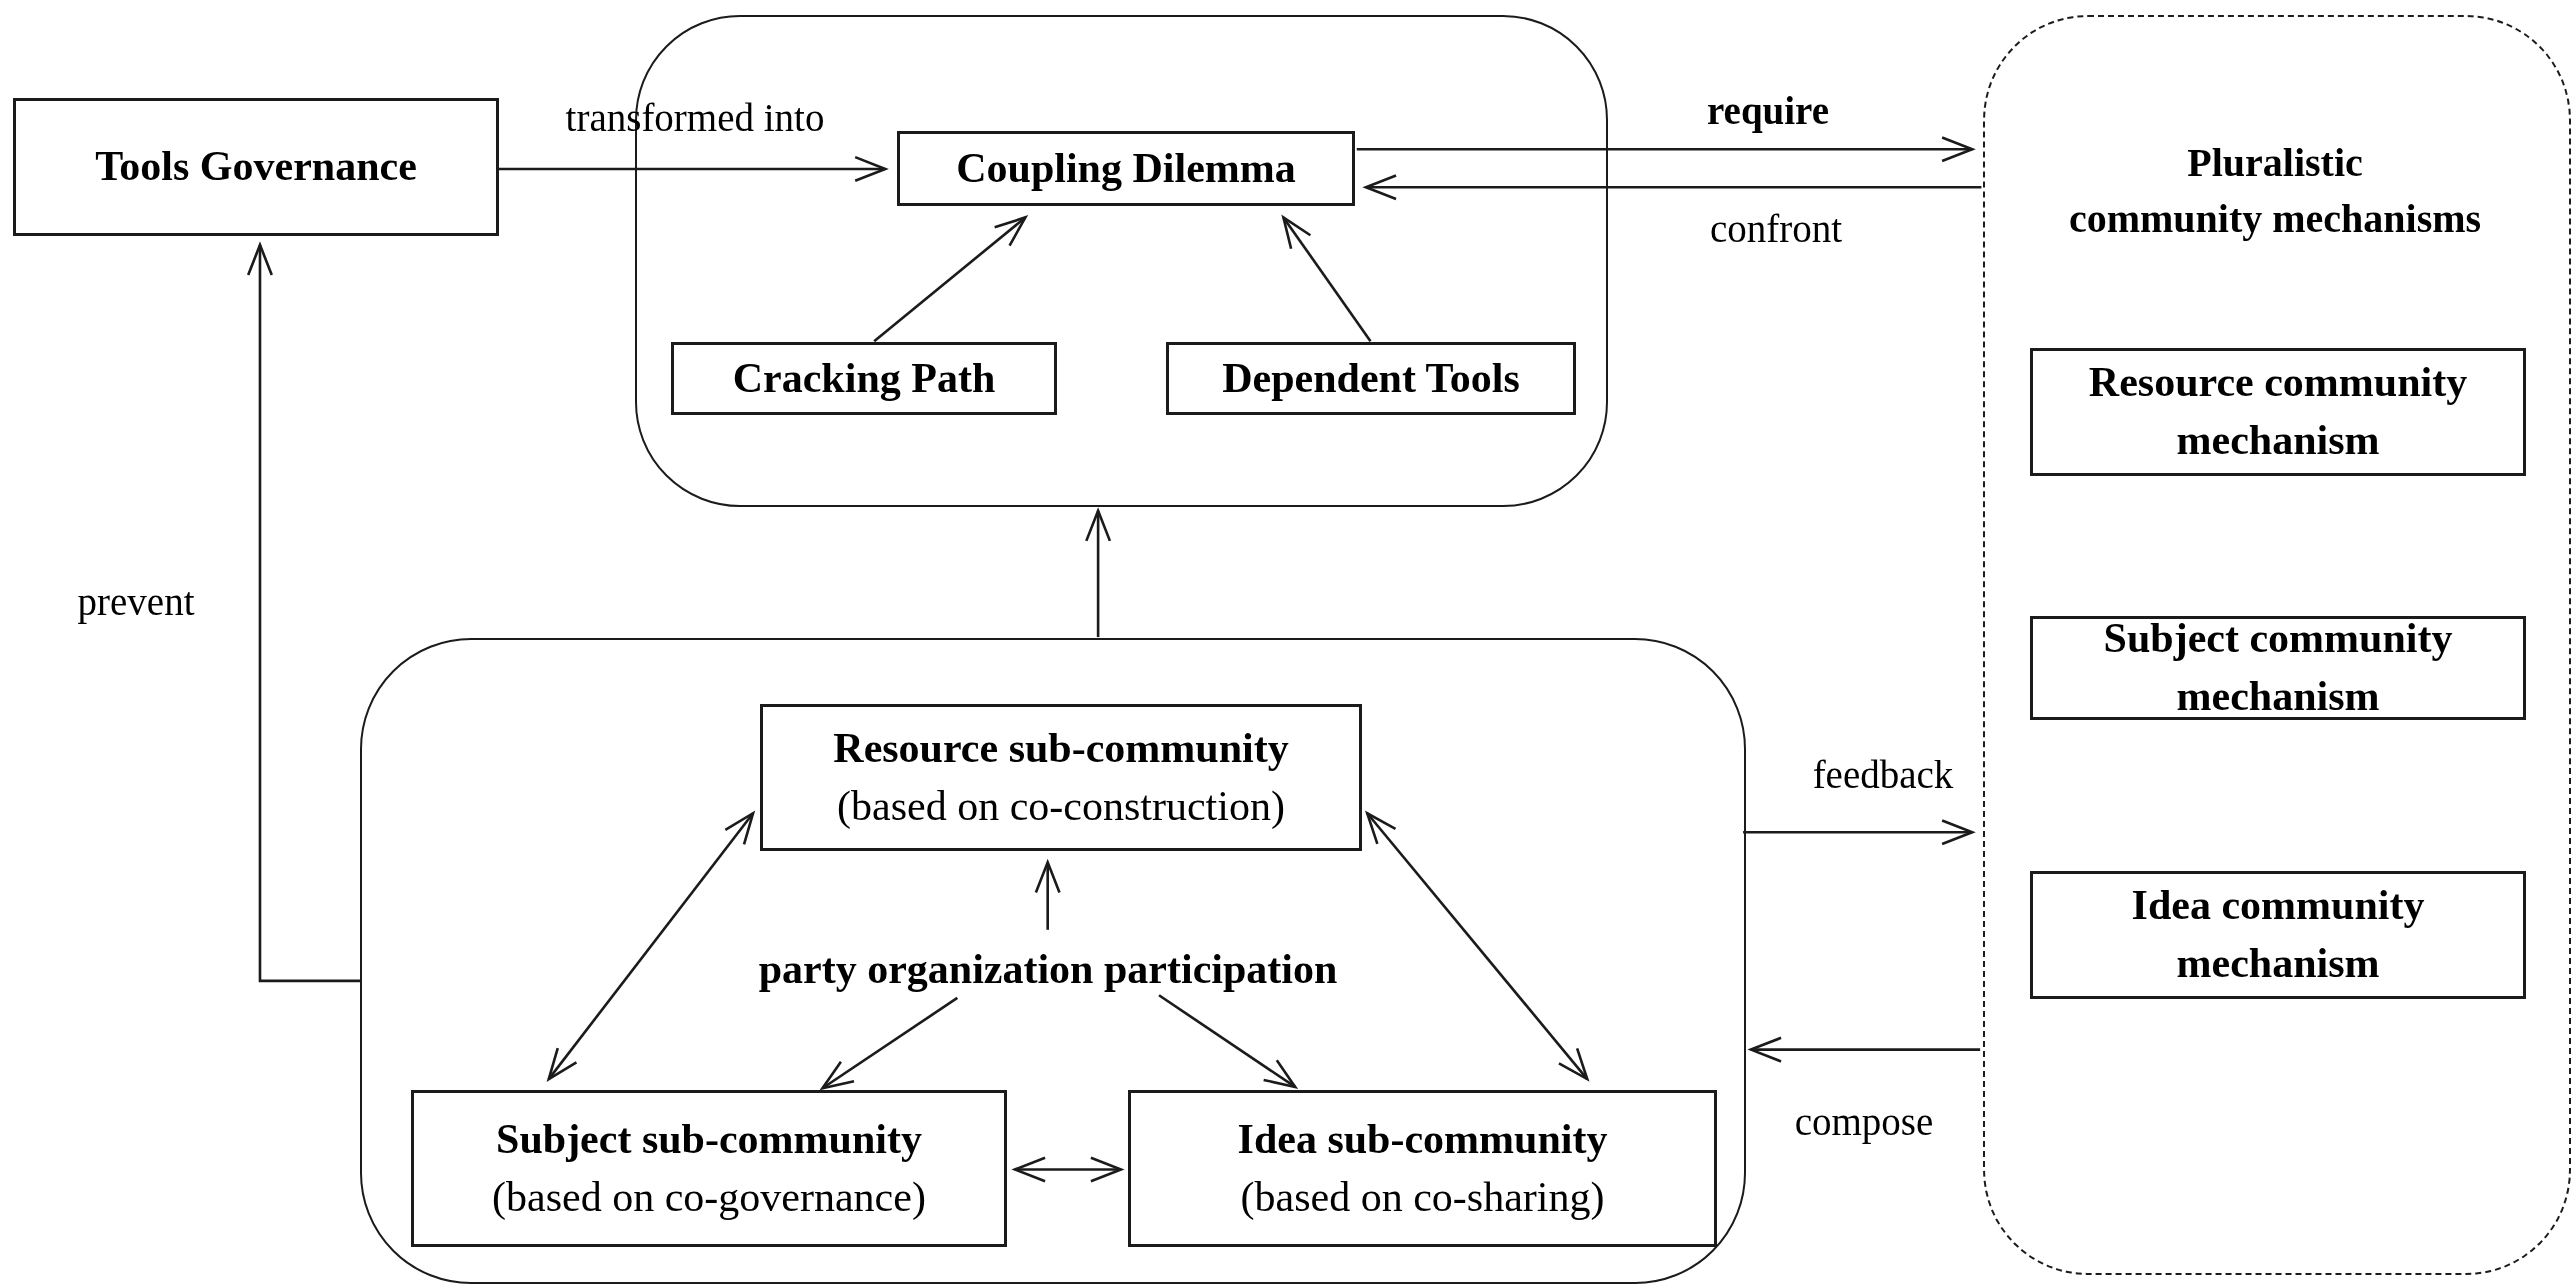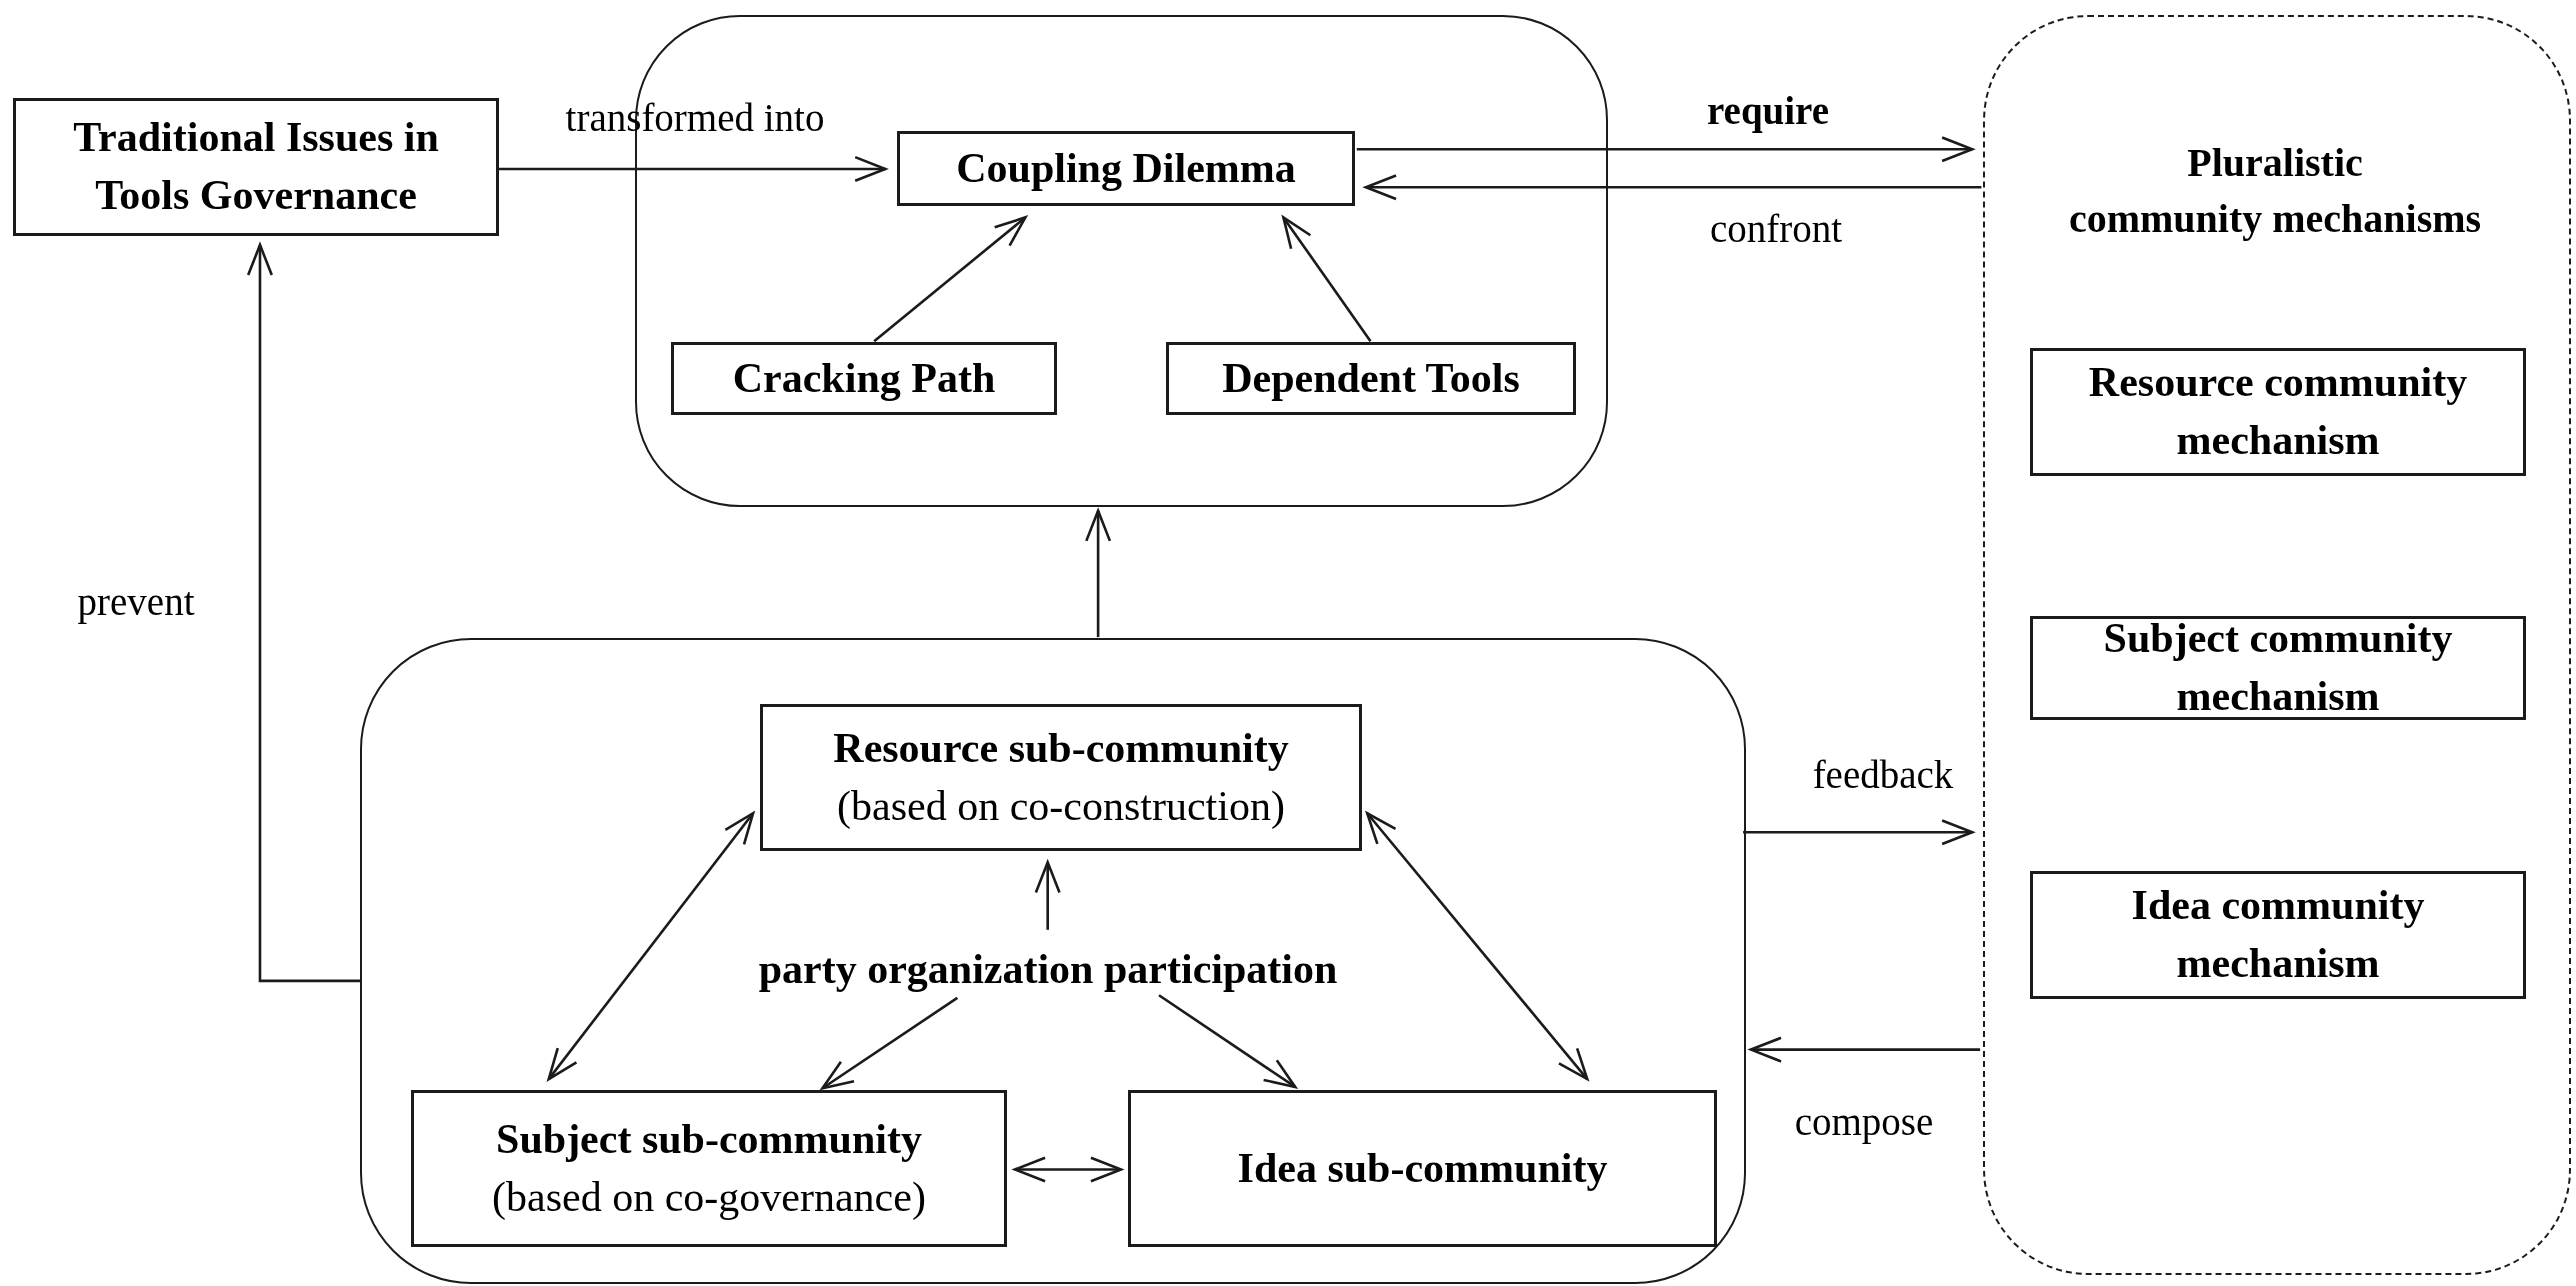--- a/index.html
+++ b/index.html
@@ -97,21 +97,20 @@
       <path d="M1600,1420 V1317" marker-end="url(#ah-end)"></path>
       <path d="M1462,1524 L1256,1662" marker-end="url(#ah-end)"></path>
       <path d="M1770,1520 L1978,1660" marker-end="url(#ah-end)"></path>
       <path d="M1150,1242 L838,1648" marker-start="url(#ah-start)" marker-end="url(#ah-end)"></path>
       <path d="M2088,1242 L2424,1648" marker-start="url(#ah-start)" marker-end="url(#ah-end)"></path>
       <path d="M1550,1786 H1712" marker-start="url(#ah-start)" marker-end="url(#ah-end)"></path>
     </g>
   </svg>
 
   <div class="box" style="left:13px; top:98px; width:486px; height:138px;">
-    <span>Traditional Issues in</span>
     <span>Tools Governance</span>
   </div>
 
   <div class="box" style="left:897px; top:131px; width:458px; height:75px;">
     <span>Coupling Dilemma</span>
   </div>
 
   <div class="box" style="left:671px; top:342px; width:386px; height:73px;">
     <span>Cracking Path</span>
   </div>
@@ -147,20 +146,21 @@
 
   <div class="edge-label bold" style="left:1048px; top:969px;">party organization participation</div>
 
   <div class="box" style="left:411px; top:1090px; width:596px; height:157px;">
     <span>Subject sub-community</span>
     <span class="subtitle">(based on co-governance)</span>
   </div>
 
   <div class="box" style="left:1128px; top:1090px; width:589px; height:157px;">
     <span>Idea sub-community</span>
+    <span class="subtitle">(based on co-sharing)</span>
   </div>
 
   <div class="edge-label" style="left:695px; top:117px;">transformed into</div>
   <div class="edge-label" style="left:1768px; top:110px;font-weight:bold;">require</div>
   <div class="edge-label" style="left:1776px; top:228px;">confront</div>
   <div class="edge-label" style="left:136px; top:601px;">prevent</div>
   <div class="edge-label" style="left:1883px; top:774px;">feedback</div>
   <div class="edge-label" style="left:1864px; top:1121px;">compose</div>
 
 </div>

